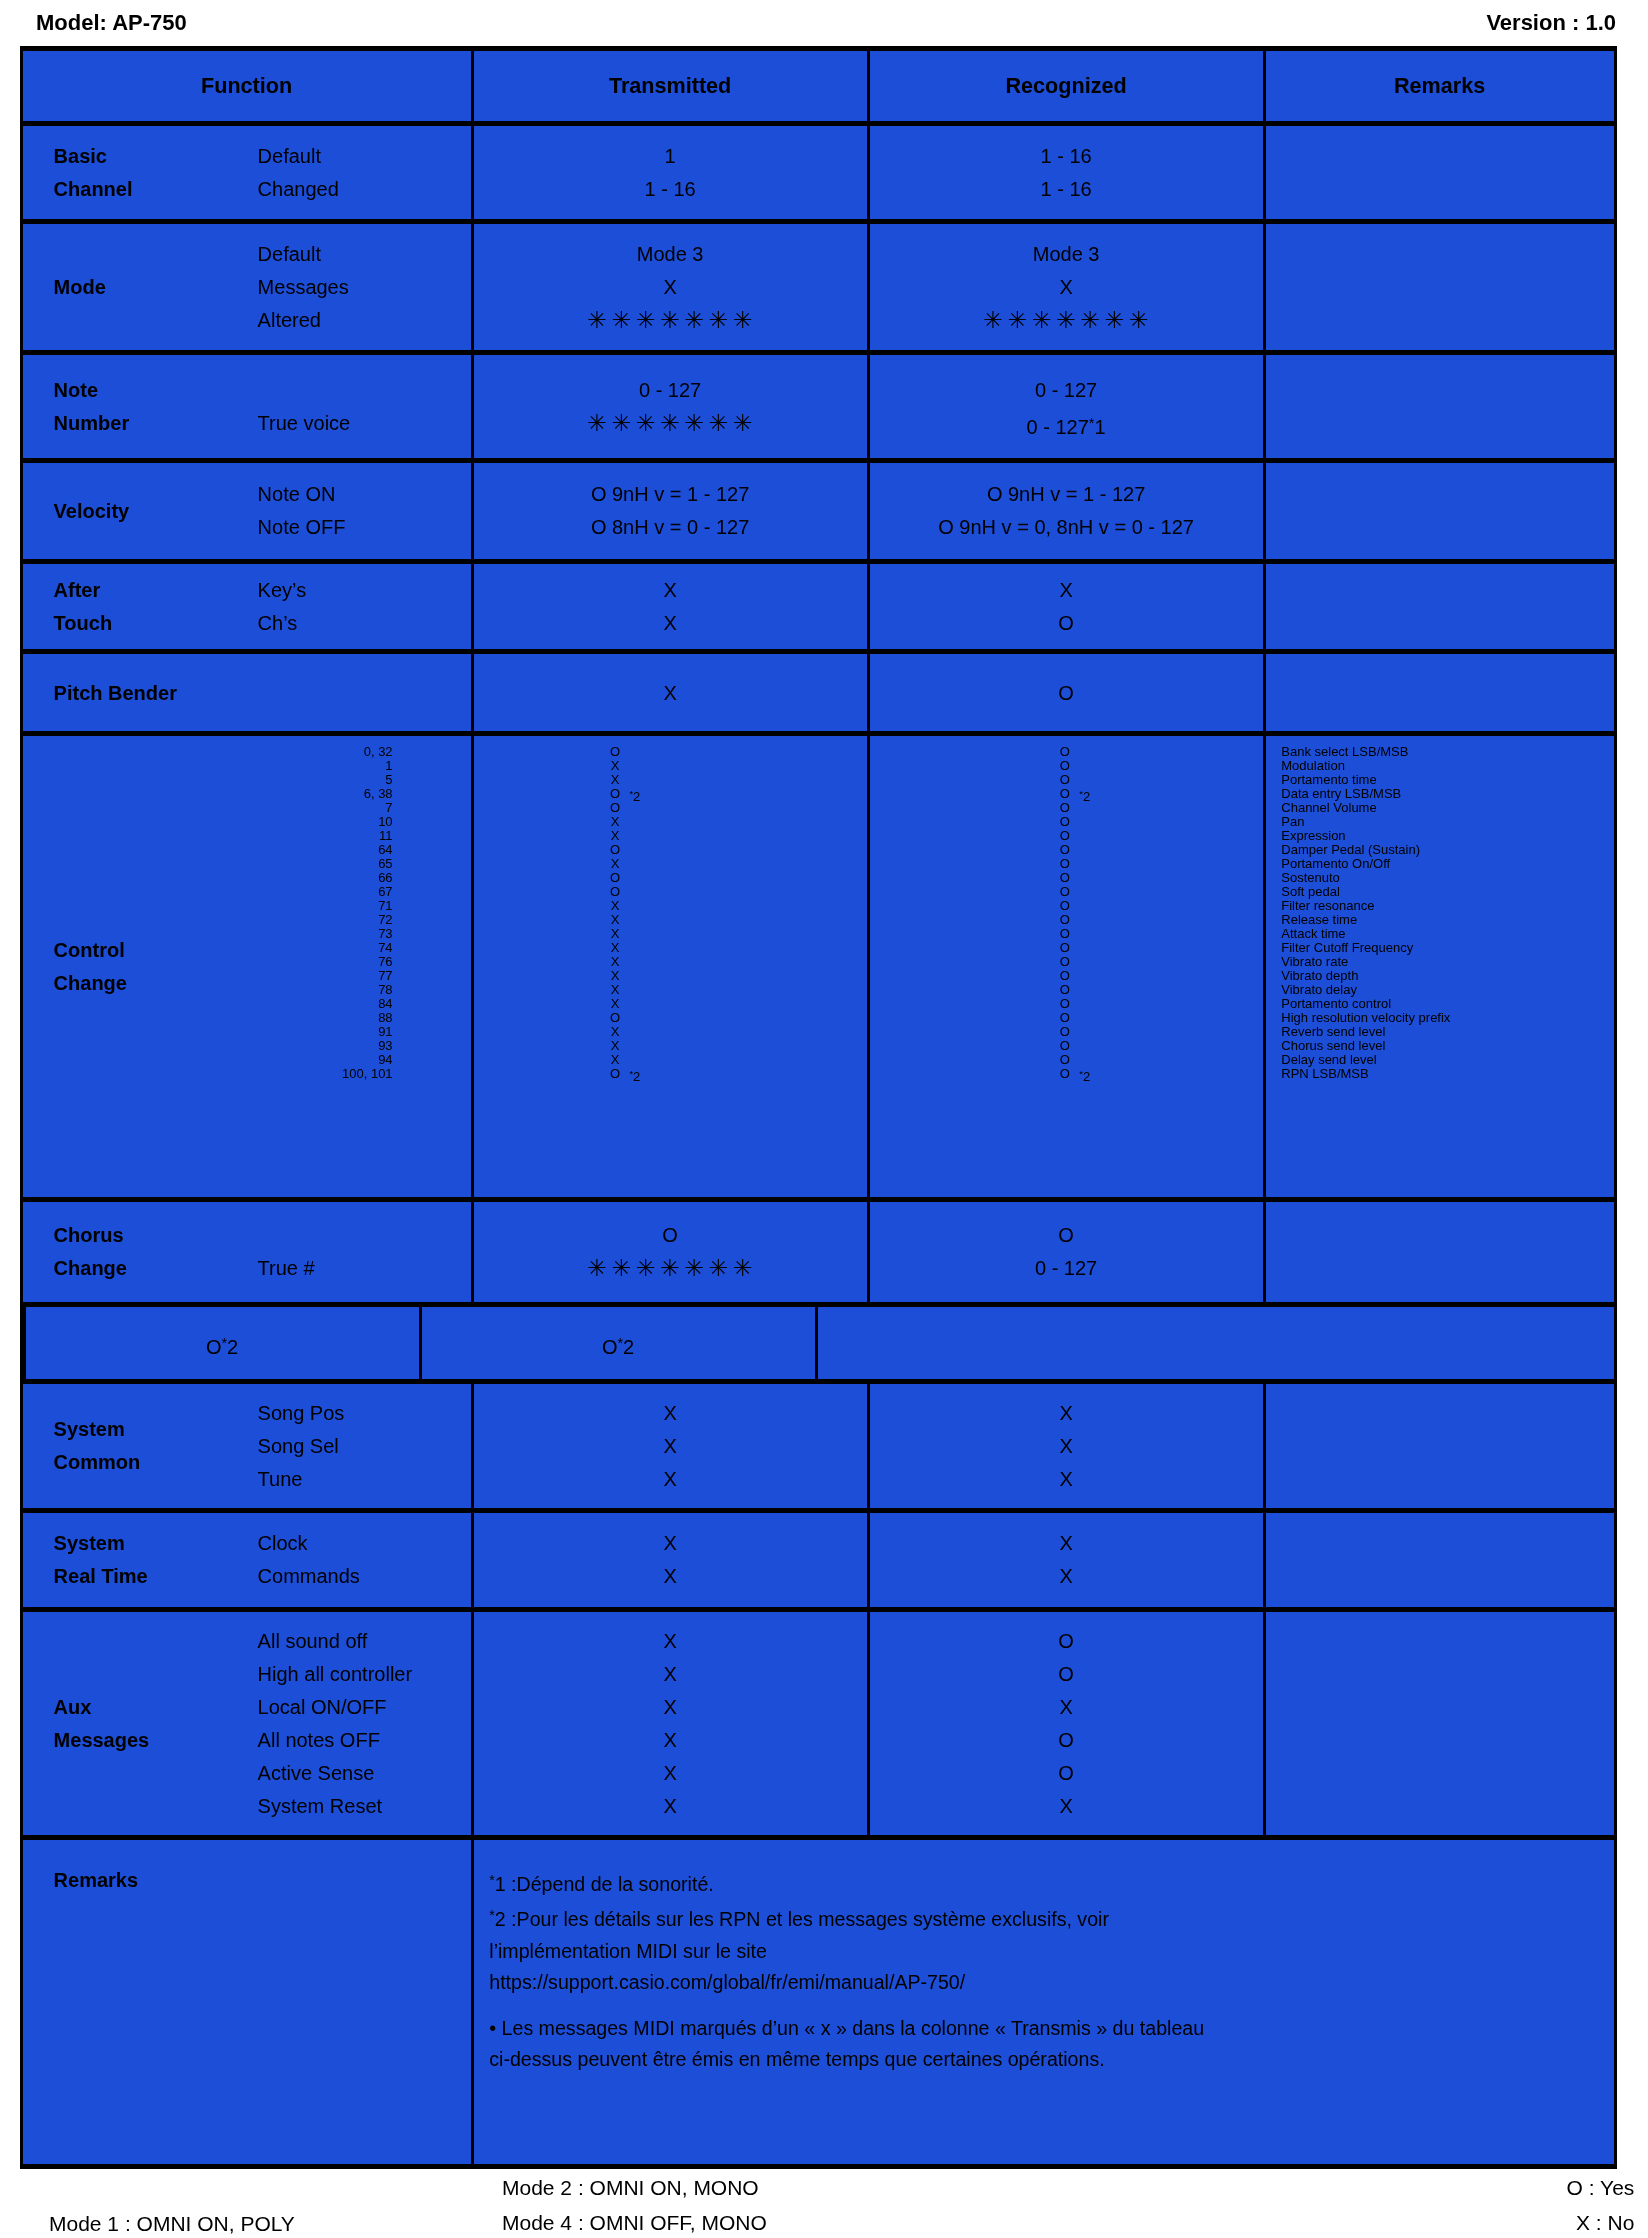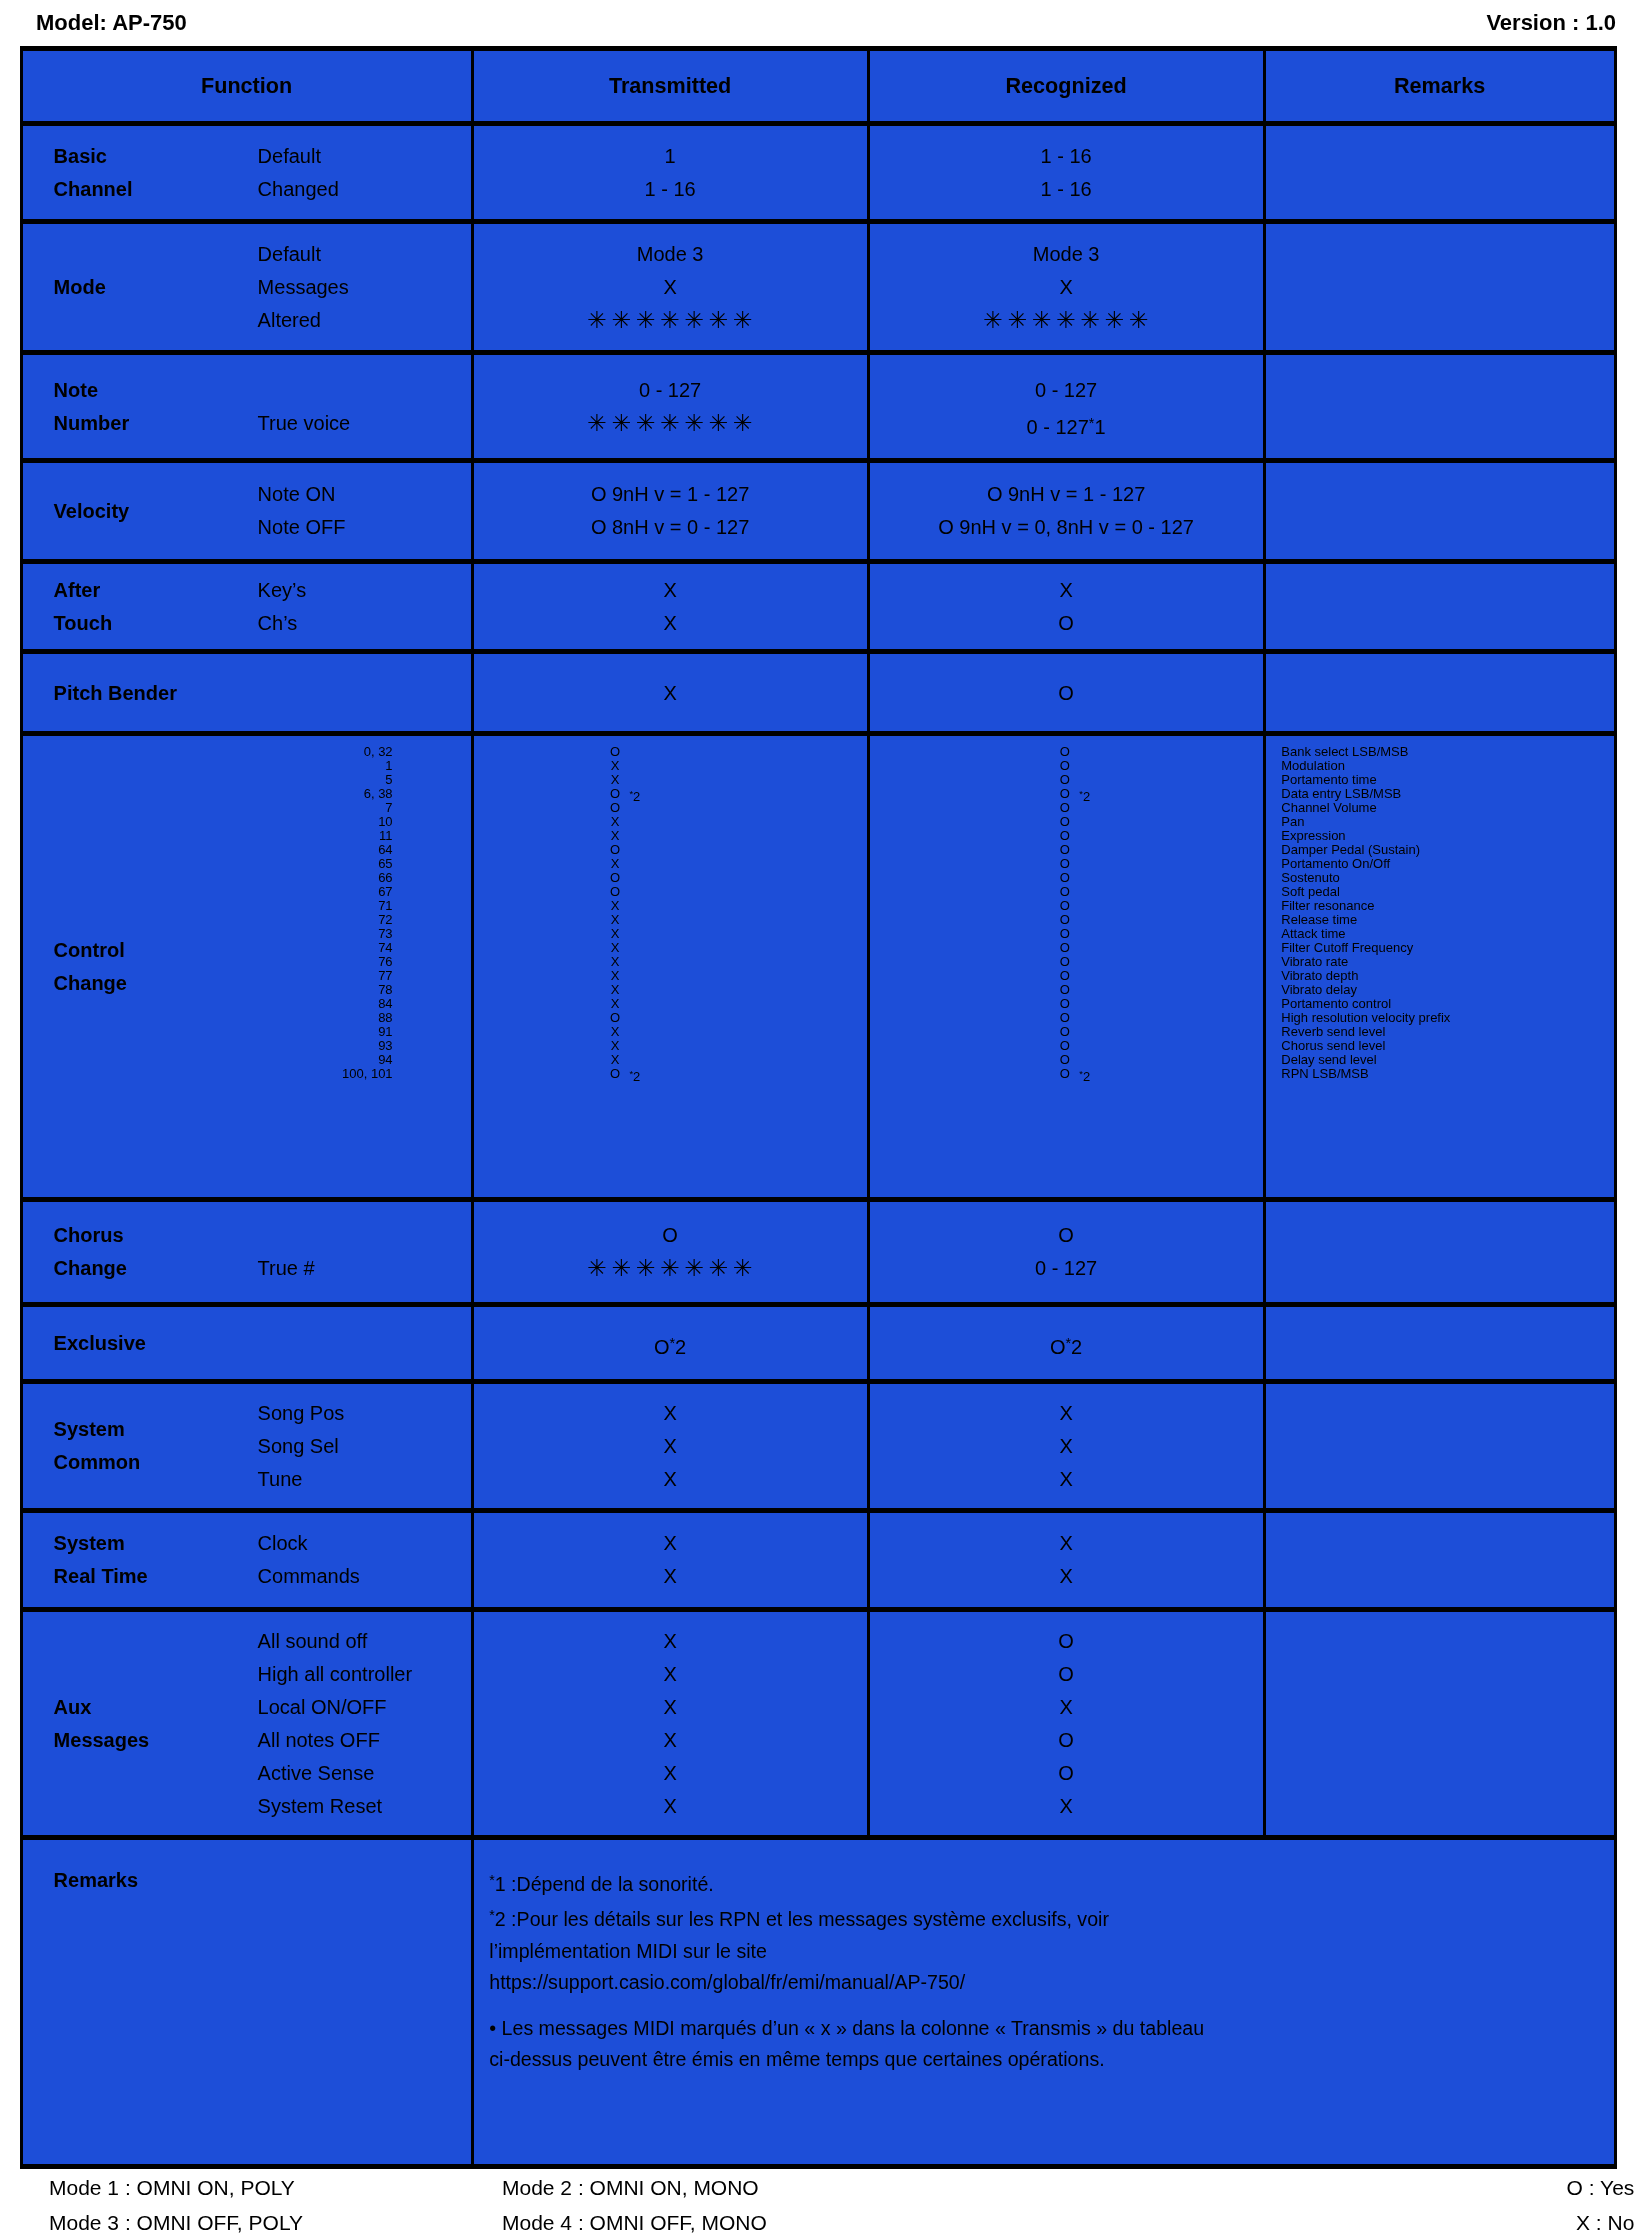--- a/index.html
+++ b/index.html
@@ -48,21 +48,21 @@
   .stars{font-family:"DejaVu Sans",sans-serif;font-size:23.5px;letter-spacing:4.6px;padding-left:4.6px;}
   .ast{font-size:0.72em;vertical-align:0.45em;}
 
   .remarks-label{position:absolute;left:31px;top:29px;font-weight:700;font-size:20px;}
   .remarks-body{position:absolute;left:0;right:0;top:25px;font-size:19.6px;}
   .rln{line-height:31px;min-height:31px;padding-left:15.7px;white-space:nowrap;}
   .rln.ind{}
   .rln.gap{margin-top:15.7px;}
 
   .fline{position:absolute;font-size:21px;white-space:nowrap;}
-  .f-c1{left:49px;}
+  .f-c1{left:49px;margin-top:36px;}
   .f-c2{left:502px;}
   .f-r{right:13.7px;text-align:right;}
   .f-l1{top:2176px;}
   .f-l2{top:2211px;}
 </style>
 </head>
 <body>
 
 <div class="ph ph-left">Model: AP-750</div>
 <div class="ph ph-right">Version : 1.0</div>
@@ -465,25 +465,20 @@
     <div class="c c3">
         <div class="vals">
           <div class="ln">O</div>
           <div class="ln">0 - 127</div>
         </div>
       </div>
     <div class="c c4"></div>
   </div>
 
   <div class="row" style="height:77px">
-    <div class="c c1">
-      <div class="main">
-          <div class="ln">Exclusive</div>
-        </div>
-    </div>
     <div class="c c2">
         <div class="vals">
           <div class="ln">O<span class="ast">*</span>2</div>
         </div>
       </div>
     <div class="c c3">
         <div class="vals">
           <div class="ln">O<span class="ast">*</span>2</div>
         </div>
       </div>

